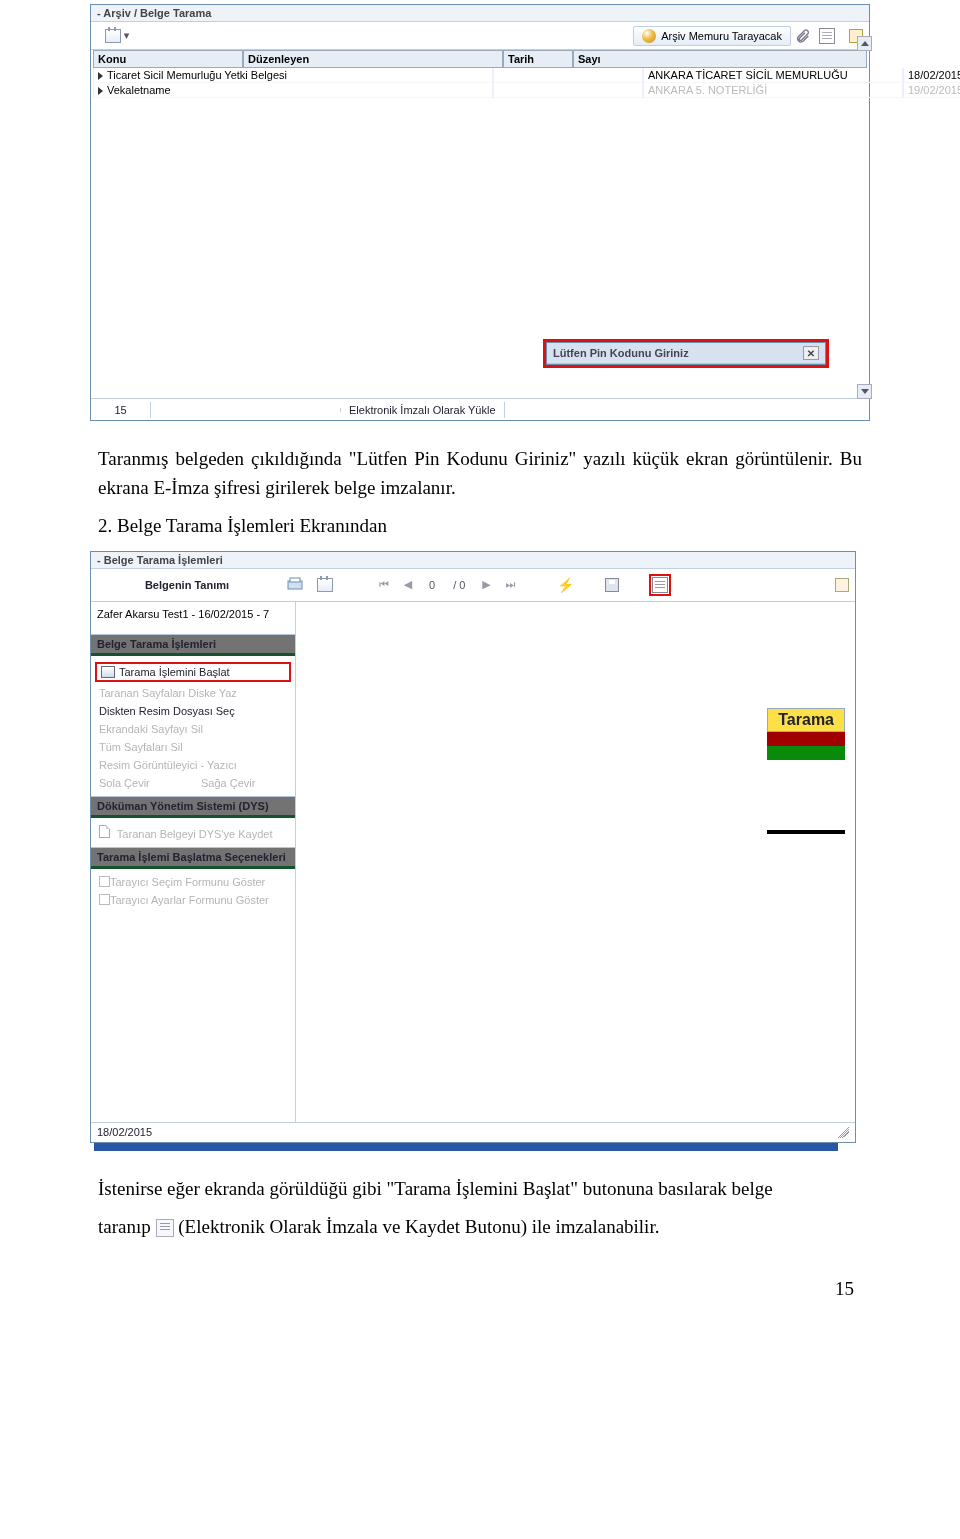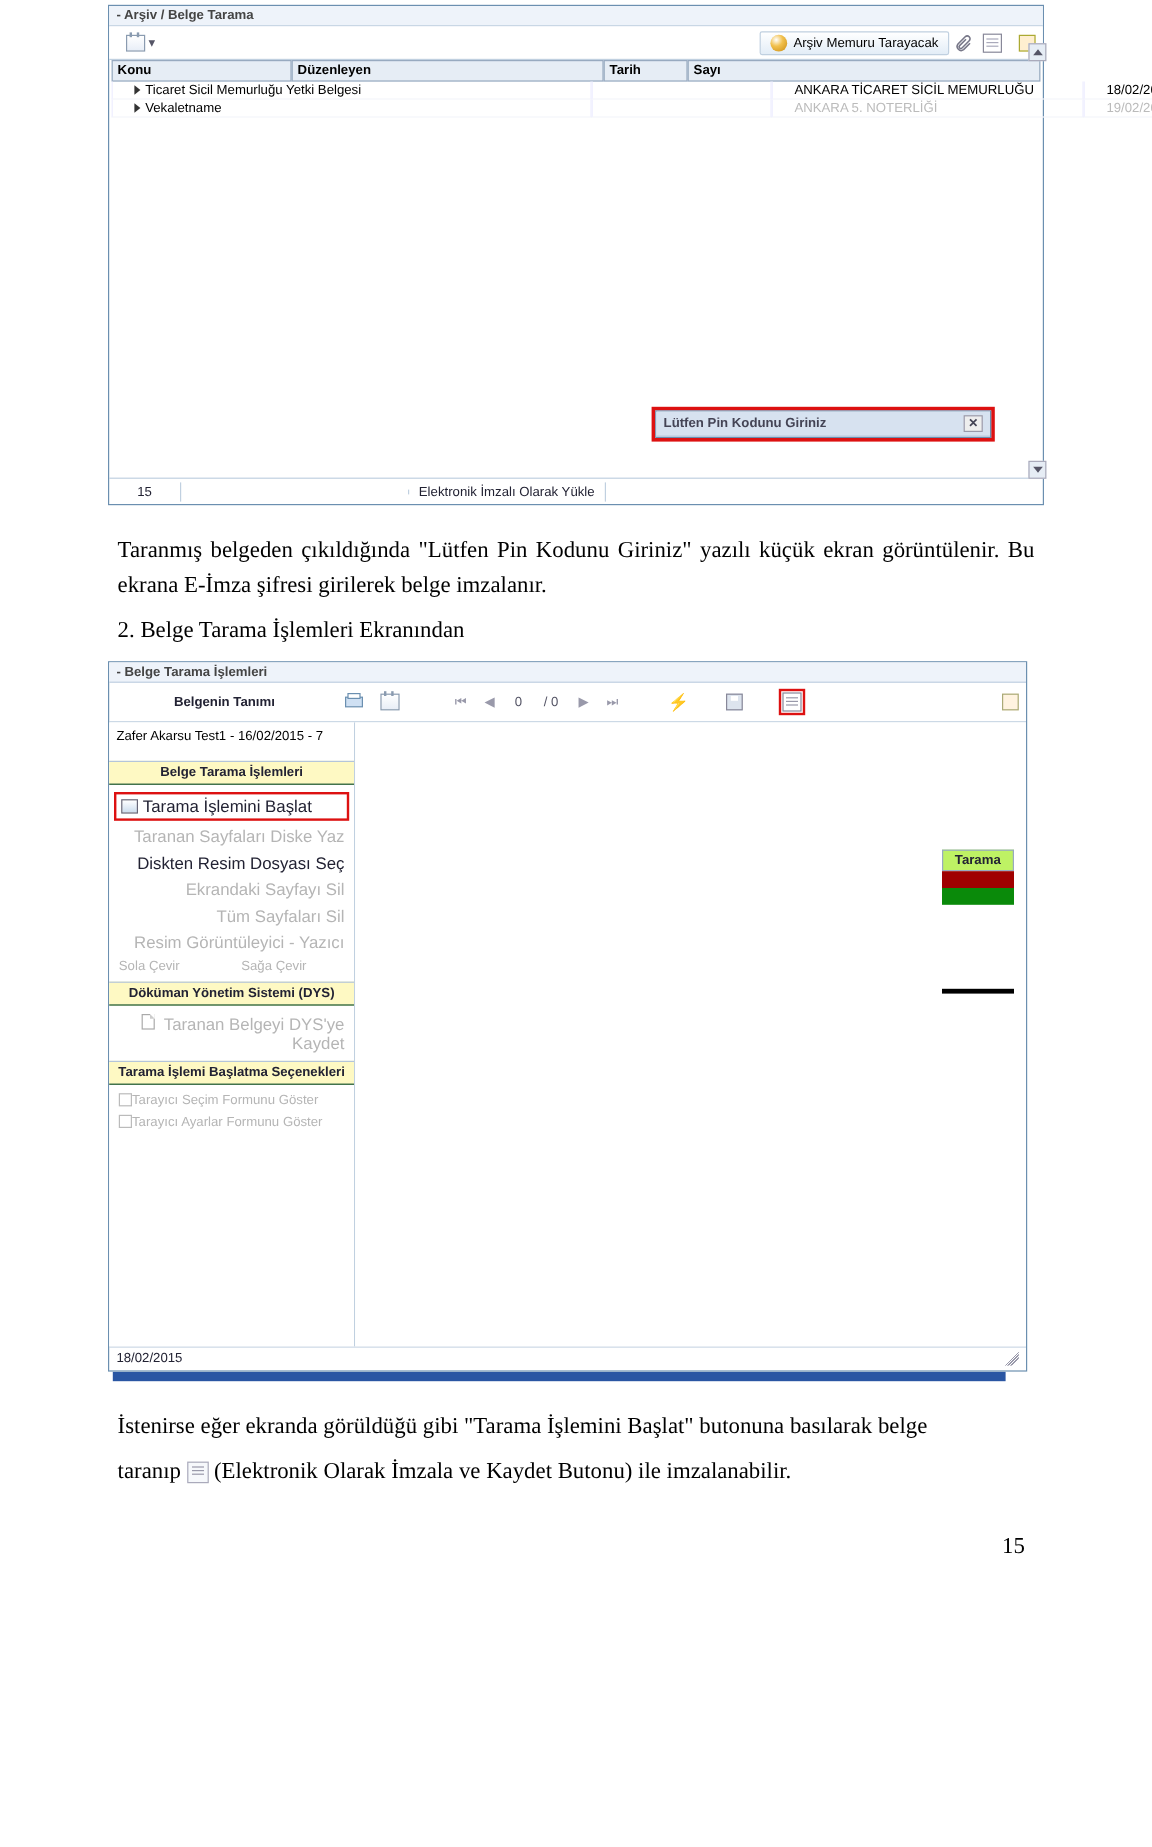--- a/index.html
+++ b/index.html
@@ -24,21 +24,21 @@
 
   .grouprow { background: #e6edf5; border:1px solid #98aac0; color:#566; padding:4px 6px; font-size:11px; margin: 0 2px 2px 2px; }
   .thead { display:flex; background:#e6edf5; font-weight:bold; font-size:11px; margin:0 2px; }
   .th { border:1px solid #98aac0; padding:2px 4px; }
   .th-belge { flex: 0 0 400px; }
   .th-konu { flex: 0 0 150px; }
   .th-duz { flex: 0 0 260px; }
   .th-tarih { flex: 0 0 70px; }
   .th-sayi { flex: 1; }
   .tbodyrow { display:flex; font-size:11px; margin:0 2px; }
-  .td { padding:1px 18px; border-left:1px solid #eef; border-right:1px solid #eef; border-bottom:1px solid #f3f6fa; }
+  .td { padding:1px 4px; border-left:1px solid #eef; border-right:1px solid #eef; border-bottom:1px solid #f3f6fa; }
   .td-belge{flex:0 0 400px;}
   .td-konu{flex:0 0 150px;}
   .td-duz{flex:0 0 260px;}
   .td-tarih{flex:0 0 70px;}
   .td-sayi{flex:1;}
   .rowarrow { display:inline-block; width:0; height:0; border-top:4px solid transparent; border-bottom:4px solid transparent; border-left:5px solid #333; margin-right:4px; vertical-align:middle; }
   .scroll-up { position:absolute; right:2px; top:32px; width:15px; height:15px; border:1px solid #aab; background:#e6edf5; display:flex; align-items:center; justify-content:center; }
   .scroll-down { position:absolute; right:2px; bottom:22px; width:15px; height:15px; border:1px solid #aab; background:#e6edf5; display:flex; align-items:center; justify-content:center; }
   .tri-up { width:0;height:0;border-left:4px solid transparent;border-right:4px solid transparent;border-bottom:5px solid #556; }
   .tri-down { width:0;height:0;border-left:4px solid transparent;border-right:4px solid transparent;border-top:5px solid #556; }
@@ -77,36 +77,36 @@
   .floppy::after{content:"";position:absolute;top:1px;left:3px;right:3px;height:4px;background:#fff;}
   .redbox-icon { border:2px solid #d11; padding:1px; display:inline-flex; }
   .lines-icon { width:16px; height:16px; border:1px solid #889; background:#fff; position:relative; }
   .lines-icon::after{content:"";position:absolute;left:2px;right:2px;top:3px;height:1px;background:#99a;box-shadow:0 3px 0 #99a,0 6px 0 #99a;}
   .toolbar2-end { margin-left:auto; }
   .small-sq2 { width:14px; height:14px; border:1px solid #aa7; background:#fff3e0; }
 
   .app2-body { display:flex; height:520px; }
   .sidebar2 { width:205px; border-right:1px solid #c0d0e0; background:#fff; }
   .sb-info { padding:6px 6px 14px 6px; font-size:11px; }
-  .sb-panel-title { background:#fef9c3; border-top:1px solid #b4c5da; border-bottom:1px solid #14532d; padding:3px 6px; font-size:11px; font-weight:bold; color:#223;text-align:center; }
+  .sb-panel-title { background:#737373; border-top:1px solid #b4c5da; border-bottom:3px solid #14532d; padding:3px 6px; font-size:11px; font-weight:bold; color:#223; }
   .sb-items { padding:4px 0; }
-  .sb-item { padding:3px 8px; font-size:14px; color:#223;text-align:right; }
+  .sb-item { padding:3px 8px; font-size:11px; color:#223; }
   .sb-item.disabled { color:#b5b5b5; }
   .sb-item.start { border:2px solid #d11; margin:2px 4px; padding:2px 4px; display:flex; align-items:center; gap:4px; }
   .scan-icon { width:14px; height:12px; border:1px solid #667; background:linear-gradient(#fff,#cde); }
   .sb-cols { display:flex; }
   .sb-col { flex:1; padding:3px 8px; font-size:11px; color:#b5b5b5; }
   .sb-chk { display:flex; align-items:center; gap:0; padding:3px 8px; font-size:11px; color:#b5b5b5; }
   .sb-chk .box { width:11px; height:11px; border:1px solid #bbb; }
   .page-icon { width:11px; height:13px; border:1px solid #aaa; display:inline-block; margin-right:4px; position:relative; }
   .page-icon::after{content:"";position:absolute;right:-1px;top:-1px;width:0;height:0;border-left:4px solid #ccc;border-top:4px solid #fff;}
 
   .canvas2 { flex:1; background:#fff; position:relative; }
   .tarama-badge { position:absolute; right:10px; top:106px; }
-  .tarama-head { background:#bef264; color:#223; font-size:11px; font-weight:bold; padding:2px 10px; border:1px solid #98aac0; text-align:left; }
+  .tarama-head { background:#fde047; color:#223; font-size:16px; font-weight:bold; padding:2px 10px; border:1px solid #98aac0; text-align:left; }
   .redbar { height:14px; background:#a00000; }
   .greenbar { height:14px; background:#0a8a0a; }
   .blackbar { margin-top:70px; height:4px; background:#000; }
 
   .statusbar2 { border-top:1px solid #c0d0e0; height:20px; display:flex; align-items:center; font-size:11px; padding:0 6px; color:#223; justify-content:space-between; }
   .grip { width:12px; height:12px; background:
     linear-gradient(135deg, transparent 50%, #99a 50%, #99a 55%, transparent 55%),
     linear-gradient(135deg, transparent 60%, #99a 60%, #99a 65%, transparent 65%),
     linear-gradient(135deg, transparent 70%, #99a 70%, #99a 75%, transparent 75%);
   }

